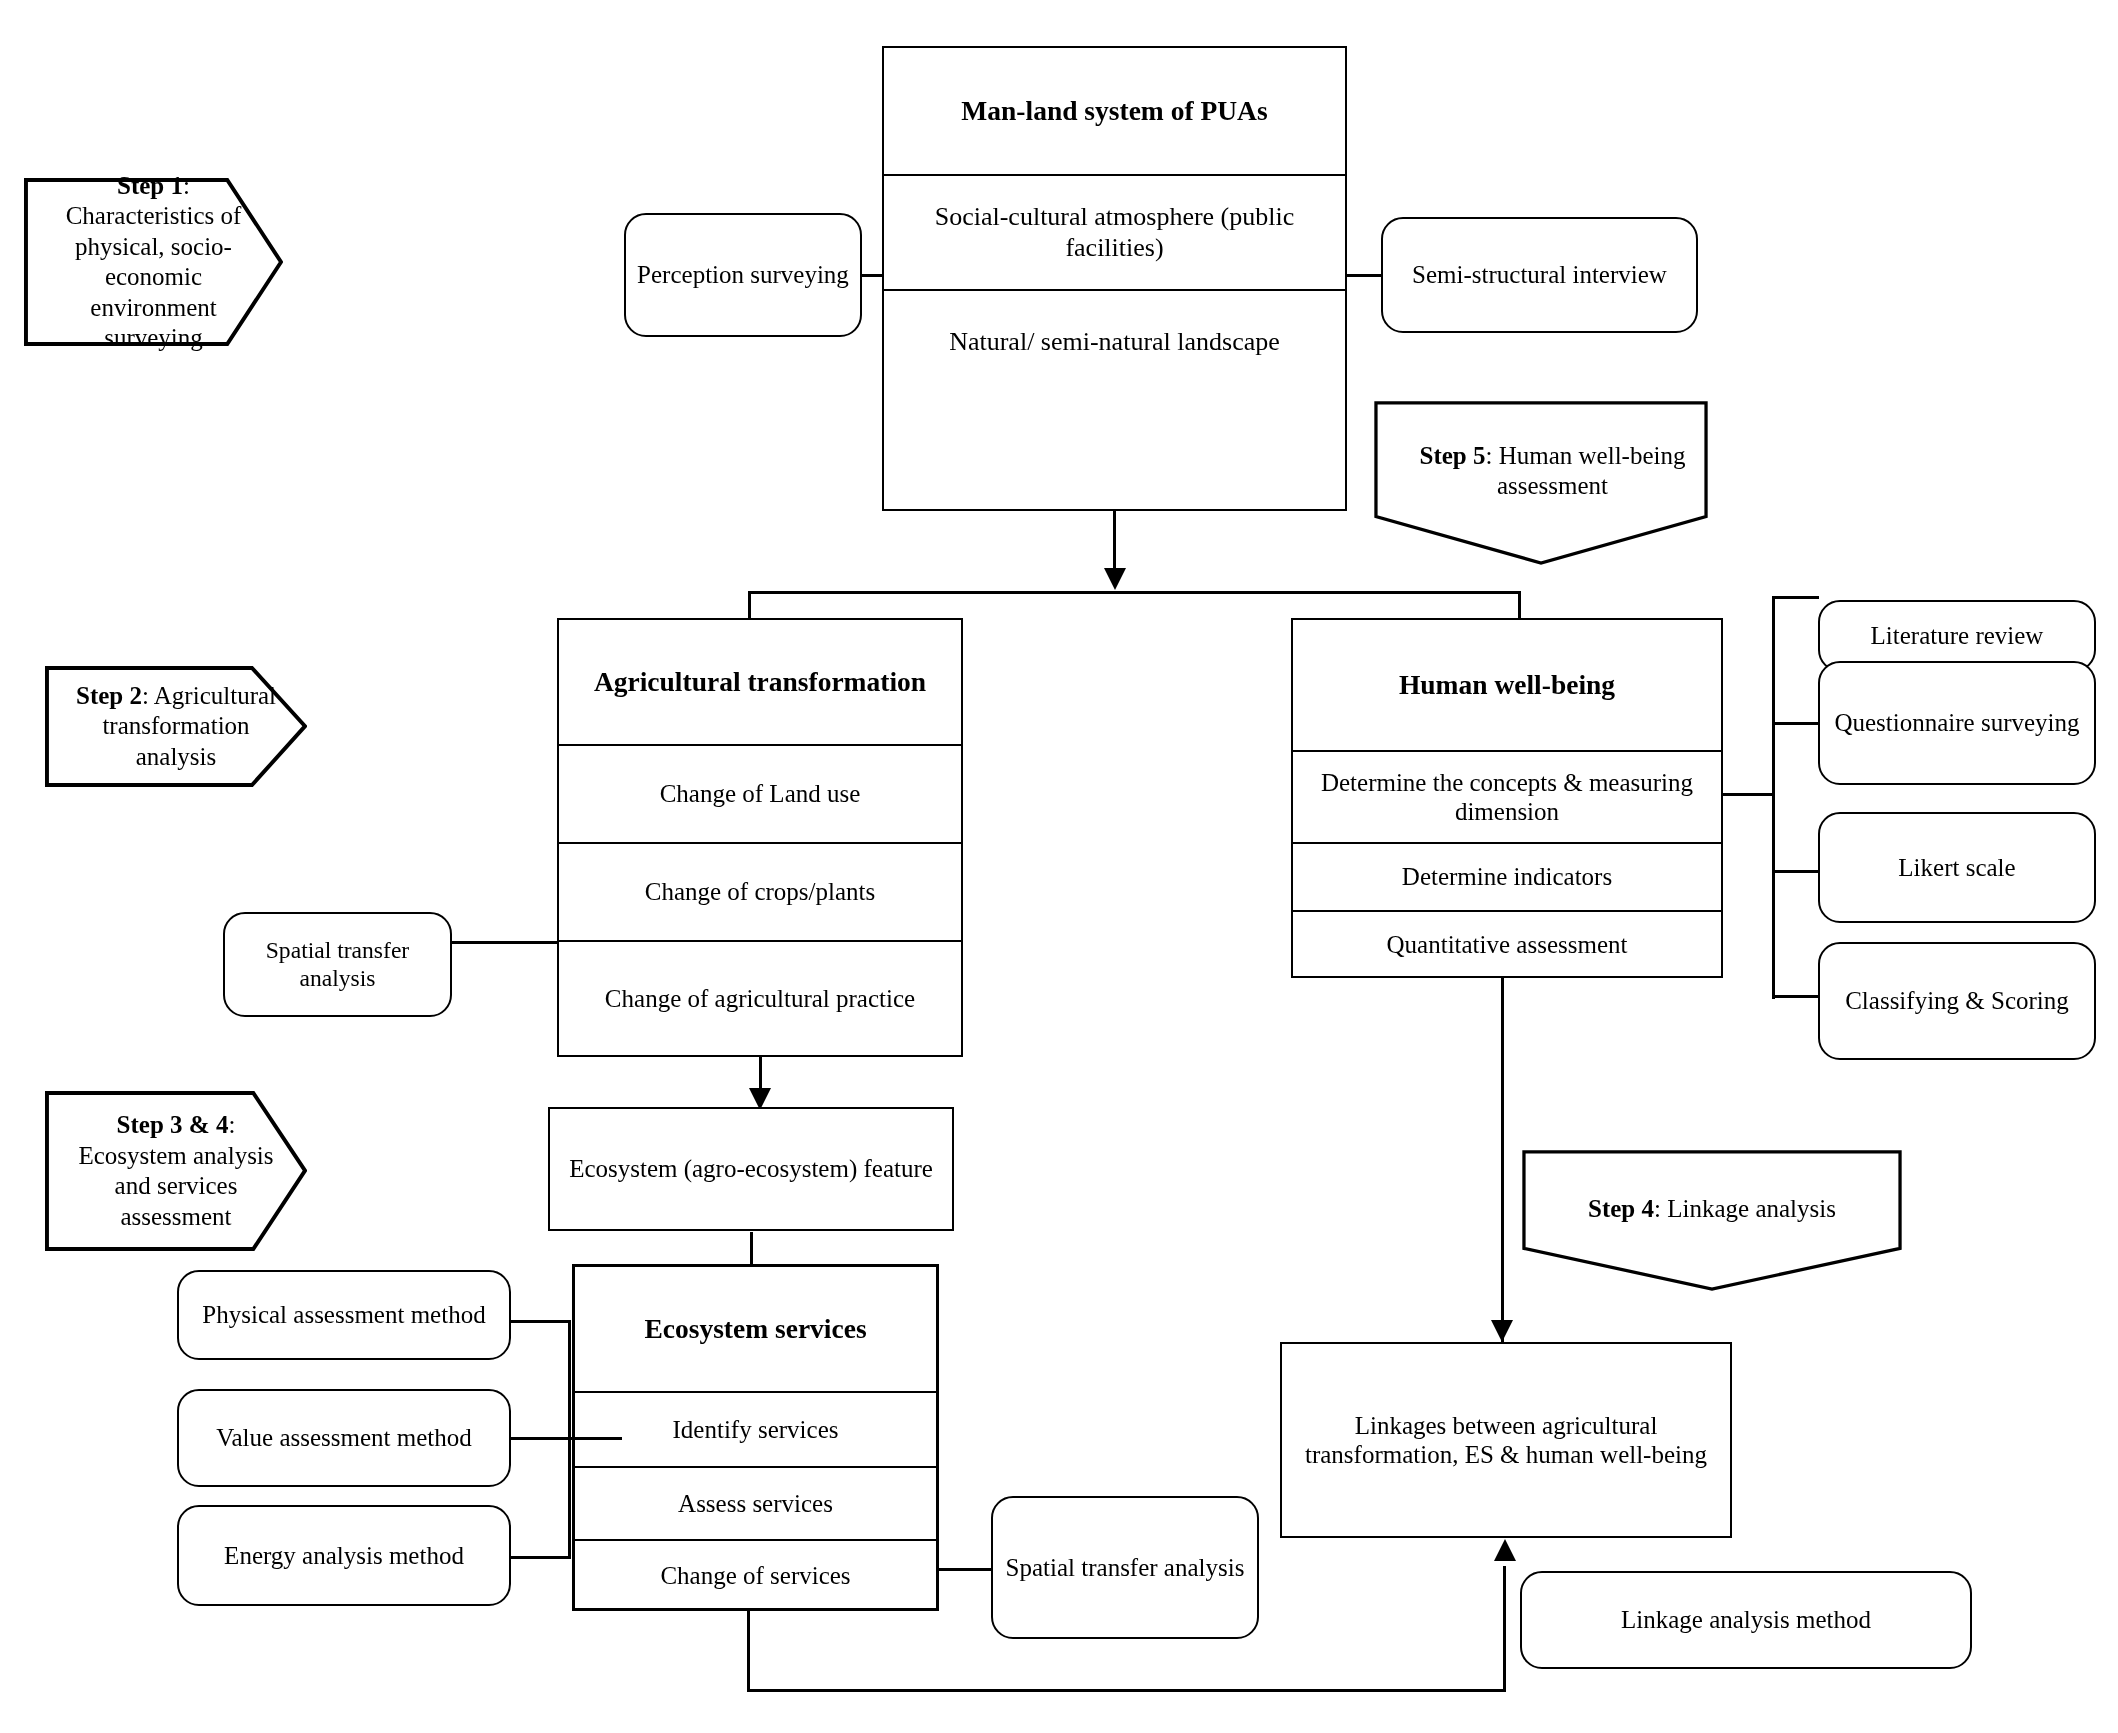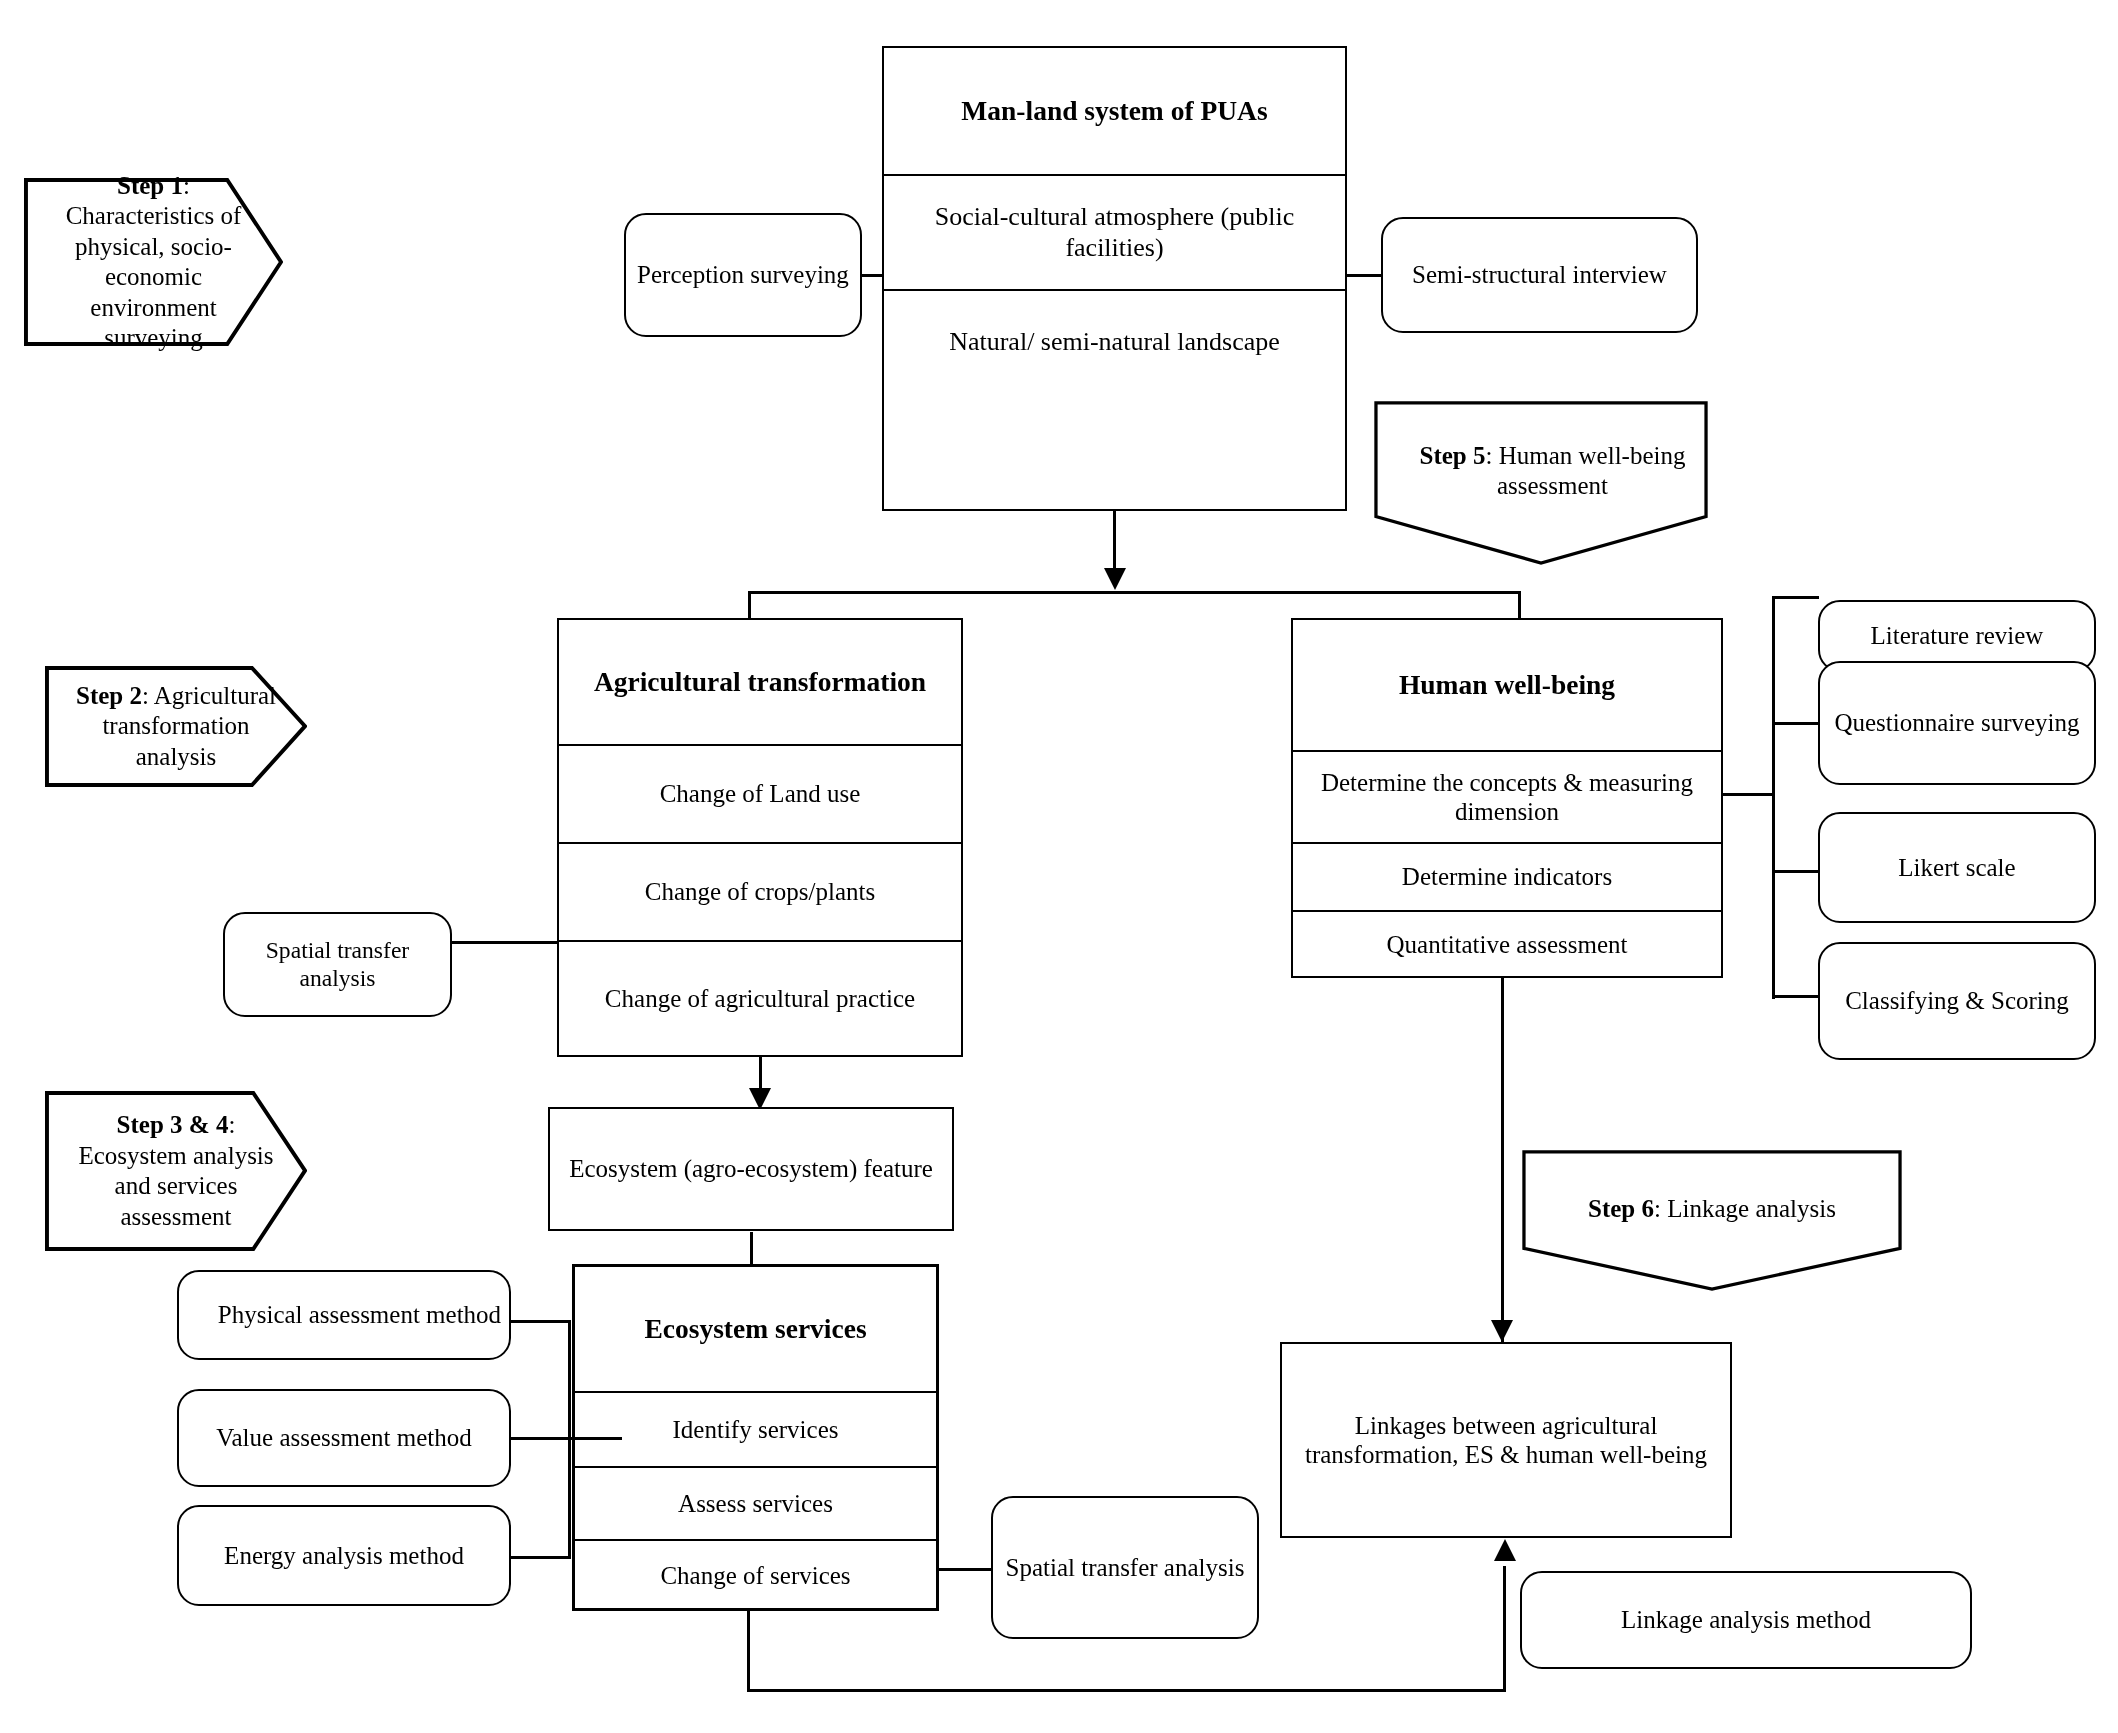--- a/index.html
+++ b/index.html
@@ -168,21 +168,21 @@
       <span class="txt">Identify services</span>
     </div>
     <div class="cell f38" style="height:73px;">
       <span class="txt">Assess services</span>
     </div>
     <div class="cell f38" style="height:71px;">
       <span class="txt">Change of services</span>
     </div>
   </div>
 
-  <div class="node rounded cell f38" style="left:177px;top:1270px;width:334px;height:90px;text-align:right;">
+  <div class="node rounded cell f38" style="left:177px;top:1270px;width:334px;height:90px;">
     <span class="txt">Physical assessment method</span>
   </div>
   <div class="node rounded cell f38" style="left:177px;top:1389px;width:334px;height:98px;">
     <span class="txt">Value assessment method</span>
   </div>
   <div class="node rounded cell f38" style="left:177px;top:1505px;width:334px;height:101px;">
     <span class="txt">Energy analysis method</span>
   </div>
 
   <div class="ln h" style="left:511px;top:1320px;width:60px;"></div>
@@ -228,21 +228,21 @@
   </div>
   <div class="node rounded cell f38" style="left:1818px;top:942px;width:278px;height:118px;">
     <span class="txt">Classifying &amp; Scoring</span>
   </div>
 
   <div class="banner" style="left:1522px;top:1150px;width:380px;height:141px;">
     <svg viewBox="0 0 580 215" preserveAspectRatio="none">
       <polygon points="3,3 577,3 577,150 290,212 3,150" fill="#fff" stroke="#000" stroke-width="5"></polygon>
     </svg>
     <div class="inner f38" style="width:281px;margin-bottom:22px;">
-      <b>Step 6</b><span>: </span><span>Linkage analysis</span>
+      <b>Step 4</b><span>: </span><span>Linkage analysis</span>
     </div>
   </div>
 
   <div class="ln v" style="left:1501px;top:978px;height:370px;"></div>
   <div class="arrow-d" style="left:1491px;top:1320px;"></div>
 
   <div class="node rect cell f38" style="left:1280px;top:1342px;width:452px;height:196px;">
     <span class="txt">Linkages between agricultural transformation, ES &amp; human well-being</span>
   </div>
 

